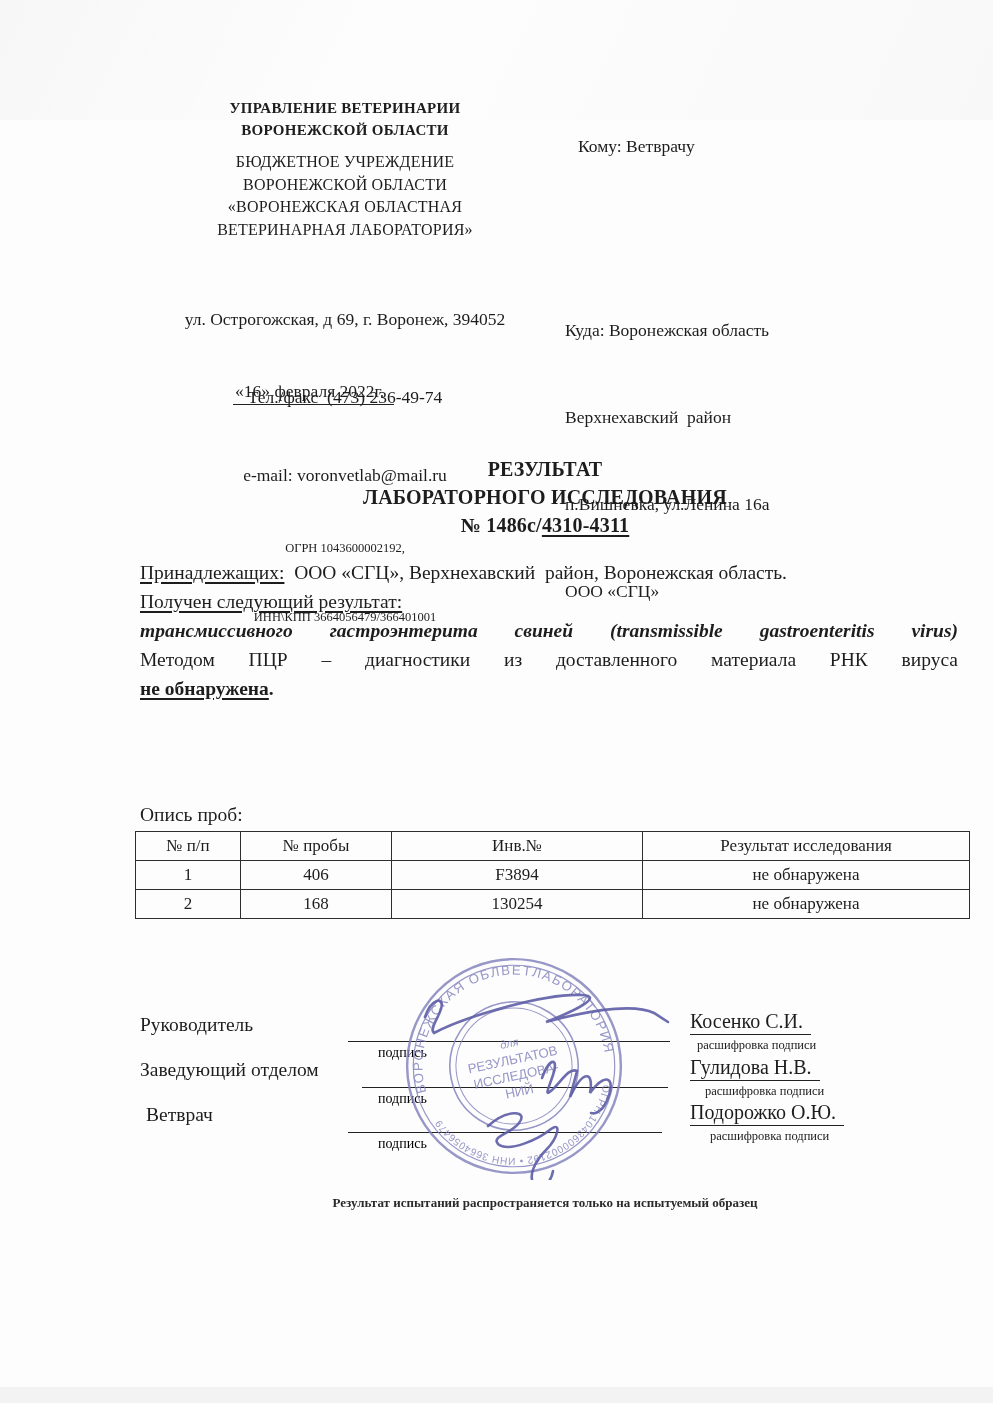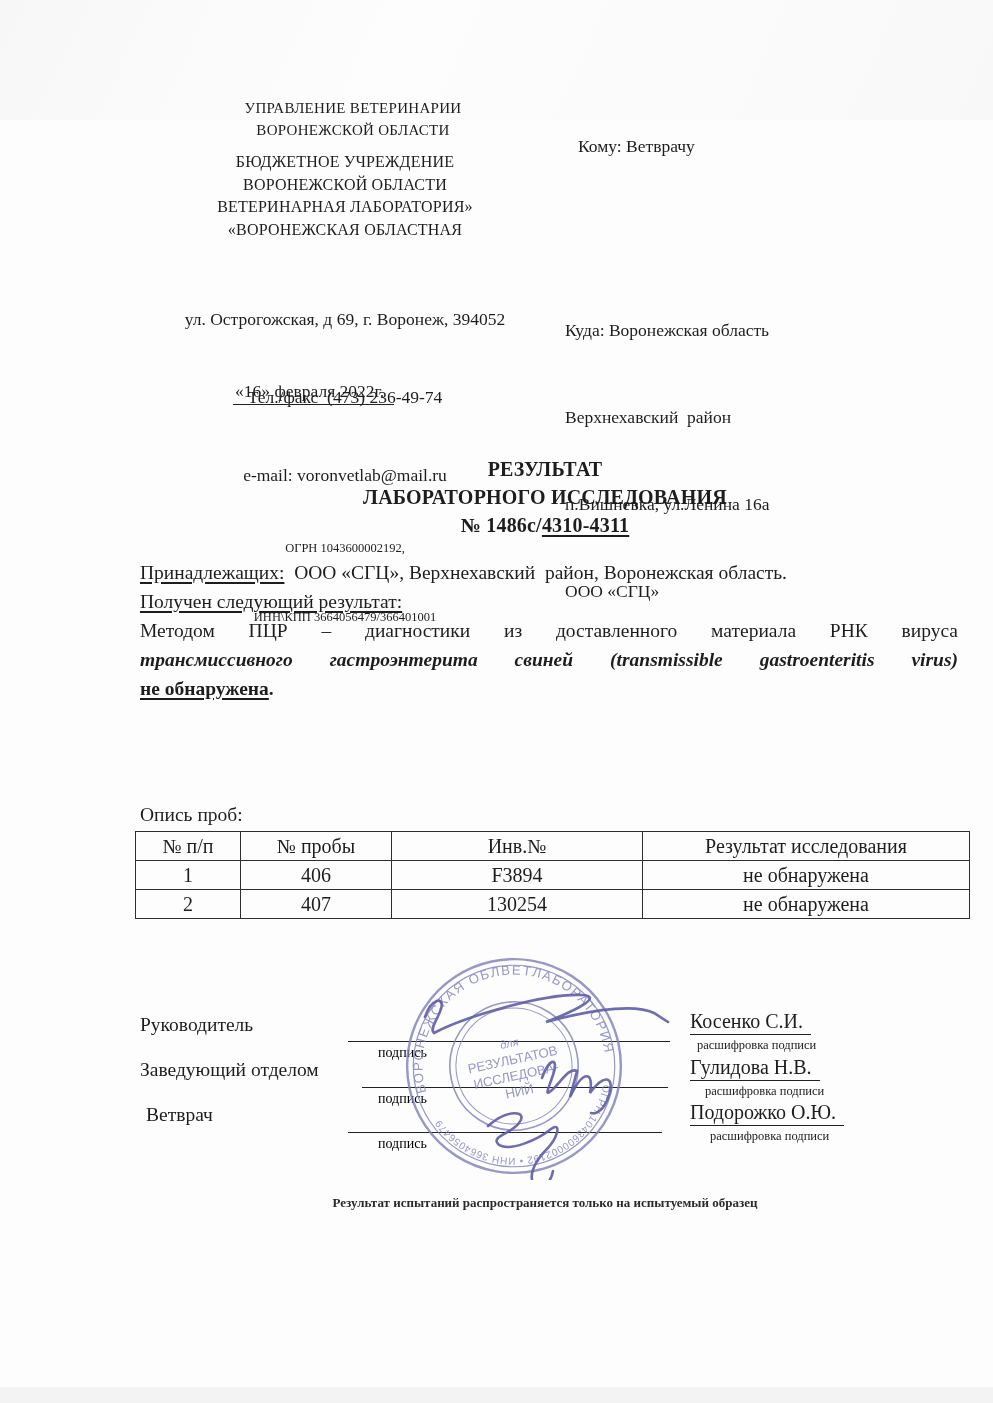--- a/index.html
+++ b/index.html
@@ -10,37 +10,37 @@
     background:#fdfdfd;
     font-family:"Liberation Serif", serif;
     color:#1d1d1d;
     overflow:hidden;
   }
   .shade-top{position:absolute;left:0;top:0;width:100%;height:120px;
     background:linear-gradient(115deg, rgba(0,0,0,0.025) 0%, rgba(0,0,0,0) 40%, rgba(0,0,0,0.02) 100%);}
   .shade-bottom{position:absolute;left:0;bottom:0;width:100%;height:16px;background:#f3f3f4;}
   .abs{position:absolute;}
   .center{text-align:center;}
-  .authority{left:143px;top:97px;width:420px;font-size:15px;line-height:22px;letter-spacing:.3px;}
+  .authority{left:135px;top:97px;width:420px;font-size:15px;line-height:22px;letter-spacing:.3px;font-weight:bold;}
   .org{left:135px;top:151px;width:420px;font-weight:normal;font-size:16px;line-height:22.5px;letter-spacing:.2px;}
   .contacts{left:135px;top:254px;width:420px;font-size:17.5px;line-height:26px;white-space:pre-wrap;}
   .contacts .small{font-size:12.5px;line-height:17px;display:block;}
   .date-line{left:233px;top:381px;font-size:17.5px;border-bottom:1.5px solid #222;padding:0 10px 2px 2px;}
   .to-line{left:578px;top:136px;font-size:17.5px;}
   .where-block{left:565px;top:258px;width:360px;font-size:17.5px;line-height:29px;white-space:pre-wrap;}
   .title-block{left:95px;top:455px;width:900px;font-weight:bold;font-size:20px;line-height:28px;letter-spacing:.2px;}
   .u{ text-decoration:underline;text-underline-offset:3px;text-decoration-thickness:1.5px;}
   .body-block{left:140px;top:558px;width:818px;font-size:19.5px;line-height:29px;}
   .body-line{white-space:pre-wrap;}
   .jline{text-align:justify;text-align-last:justify;white-space:normal;}
   .vline{font-weight:bold;font-style:italic;}
   .nd{font-weight:bold;}
   .samples-label{left:140px;top:804px;font-size:19.5px;}
   table.samples{position:absolute;left:135px;top:831px;border-collapse:collapse;table-layout:fixed;}
-  table.samples td{border:1.6px solid #2e2e2e;text-align:center;font-size:20px;padding:1px 2px;height:26px;font-family:"Liberation Serif",serif;}
+  table.samples td{border:1.6px solid #2e2e2e;text-align:center;font-size:17px;padding:1px 2px;height:26px;font-family:"Liberation Serif",serif;}
   .c1{width:100px;}.c2{width:146px;}.c3{width:246px;}.c4{width:322px;}
   .sig-role{left:140px;font-size:19.5px;}
   .sig-line{border-bottom:1.5px solid #222;height:0;}
   .sig-caption{font-size:14px;color:#000000;}
   .sig-name{left:690px;font-size:20px;border-bottom:1.5px solid #222;padding:0 8px 1px 0;}
   .name-caption{left:697px;font-size:12.5px;}
   .footer-note{left:95px;top:1195px;width:900px;font-size:13px;font-weight:bold;color:#2a2a2a;}
   .stamp-wrap{left:398px;top:950px;width:232px;height:232px;transform:rotate(-12deg);opacity:.82;}
   .ink-wrap{left:330px;top:985px;width:360px;height:195px;}
   .stamp-text{font-family:"Liberation Sans",sans-serif;fill:#8181bd;}
@@ -54,22 +54,22 @@
   <div class="shade-bottom"></div>
 
   <div class="abs authority center">
     <div>УПРАВЛЕНИЕ ВЕТЕРИНАРИИ</div>
     <div>ВОРОНЕЖСКОЙ ОБЛАСТИ</div>
   </div>
 
   <div class="abs org center">
     <div>БЮДЖЕТНОЕ УЧРЕЖДЕНИЕ</div>
     <div>ВОРОНЕЖСКОЙ ОБЛАСТИ</div>
+    <div>«ВОРОНЕЖСКАЯ ОБЛАСТНАЯ</div>
     <div>ВЕТЕРИНАРНАЯ ЛАБОРАТОРИЯ»</div>
-    <div>«ВОРОНЕЖСКАЯ ОБЛАСТНАЯ</div>
   </div>
 
   <div class="abs contacts center">
     <div>ул. Острогожская, д 69, г. Воронеж, 394052</div>
     <div>Тел./факс  (473) 236-49-74</div>
     <div>e-mail: voronvetlab@mail.ru</div>
     <span class="small">ОГРН 1043600002192,</span>
     <span class="small">ИНН\КПП 3664056479/366401001</span>
   </div>
 
@@ -85,43 +85,43 @@
 
   <div class="abs title-block center">
     <div>РЕЗУЛЬТАТ</div>
     <div>ЛАБОРАТОРНОГО ИССЛЕДОВАНИЯ</div>
     <div><span>№ 1486с/</span><span class="u">4310-4311</span></div>
   </div>
 
   <div class="abs body-block">
     <div class="body-line"><span class="u">Принадлежащих:</span><span>  ООО «СГЦ», Верхнехавский  район, Воронежская область.</span></div>
     <div class="body-line"><span class="u">Получен следующий результат:</span></div>
+    <div class="jline vline">трансмиссивного гастроэнтерита свиней (transmissible gastroenteritis virus)</div>
     <div class="jline">Методом ПЦР – диагностики из доставленного материала РНК вируса</div>
-    <div class="jline vline">трансмиссивного гастроэнтерита свиней (transmissible gastroenteritis virus)</div>
     <div class="body-line nd"><span class="u">не обнаружена</span><span>.</span></div>
   </div>
 
   <div class="abs samples-label">Опись проб:</div>
   <table class="samples">
     <tbody>
         <tr>
       <td class="c1">№ п/п</td>
       <td class="c2">№ пробы</td>
       <td class="c3">Инв.№</td>
       <td class="c4">Результат исследования</td>
     </tr>
     <tr>
       <td>1</td>
       <td>406</td>
       <td>F3894</td>
       <td>не обнаружена</td>
     </tr>
     <tr>
       <td>2</td>
-      <td>407</td>
+      <td>168</td>
       <td>130254</td>
       <td>не обнаружена</td>
     </tr>
   </tbody>
     </table>
 
   <div class="abs sig-role" style="top:1014px;">Руководитель</div>
   <div class="abs sig-role" style="top:1059px;">Заведующий отделом</div>
   <div class="abs sig-role" style="left:146px;top:1104px;">Ветврач</div>
 

